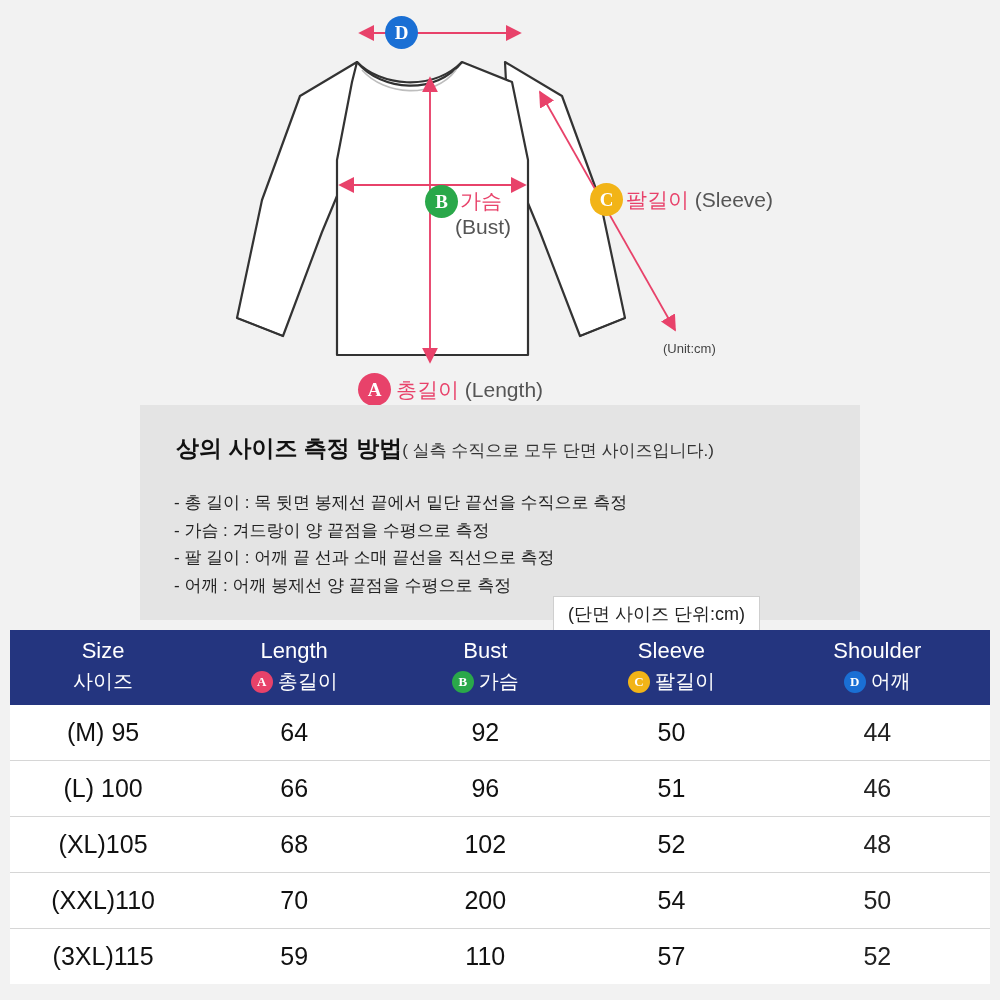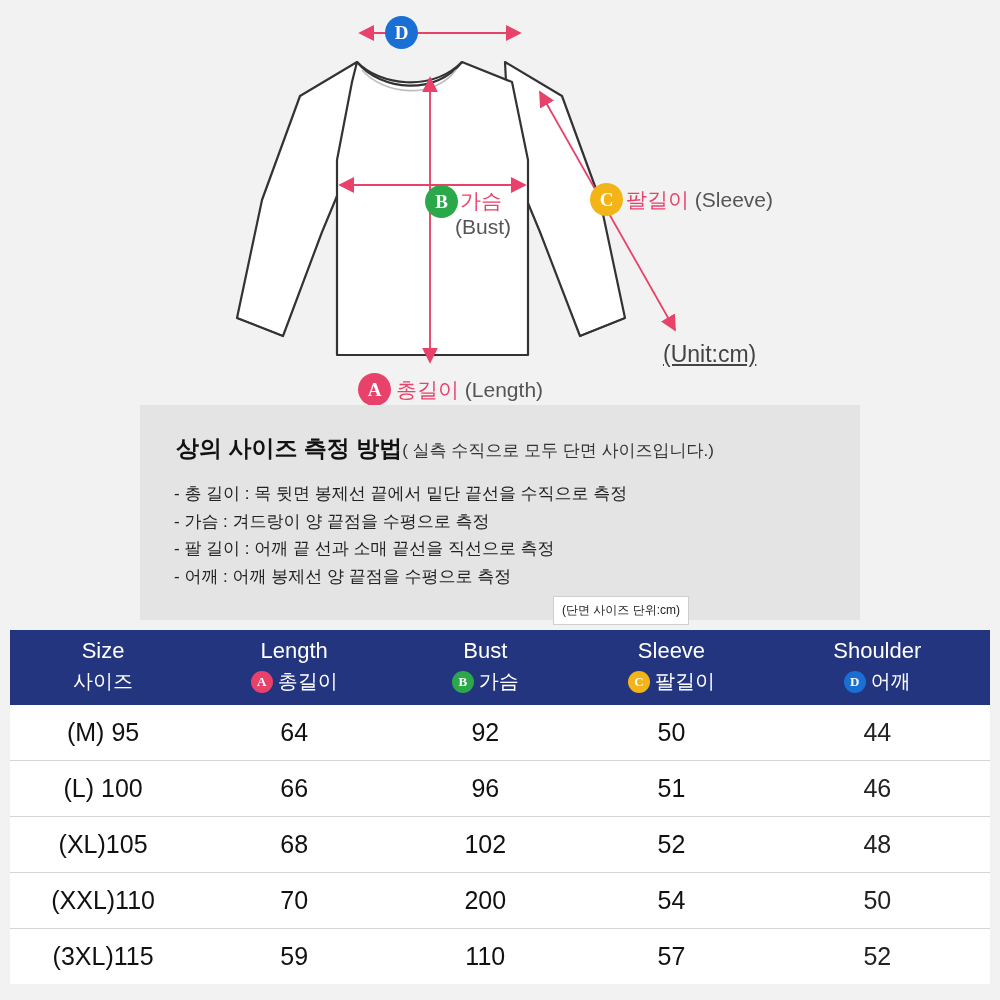--- a/index.html
+++ b/index.html
@@ -39,24 +39,23 @@
     color: #fff;
     font-size: 19px;
     font-weight: bold;
     display: flex;
     align-items: center;
     justify-content: center;
     font-family: "Liberation Serif", serif;
   }
   .unit-note {
     position: absolute;
-    font-size: 23px;
+    font-size: 13px;
     color: #444;
     white-space: nowrap;
-    text-decoration: underline;
   }
 
   
   #howto {
     position: absolute;
     left: 140px; top: 405px;
     width: 720px;
     height: 215px;
     background: #e4e4e4;
   }
@@ -67,36 +66,36 @@
     font-size: 23px;
     font-weight: bold;
     color: #111;
   }
   #howto .title-sub {
     font-size: 17px;
     color: #333;
   }
   #howto ul {
     list-style: none;
-    margin: 16px 0 0 0;
+    margin: 25px 0 0 0;
     padding: 0 0 0 34px;
   }
   #howto li {
     font-size: 17px;
     color: #222;
     line-height: 1.62;
     white-space: nowrap;
   }
   #unitbox {
     position: absolute;
     left: 553px; top: 596px;
     background: #fff;
     border: 1px solid #cfcfcf;
-    padding: 5px 8px;
-    font-size: 12px;
+    padding: 5px 14px;
+    font-size: 18px;
     color: #222;
     white-space: nowrap;
   }
 
   
   #sizetable {
     position: absolute;
     left: 10px; top: 630px;
     width: 980px;
     border-collapse: collapse;

